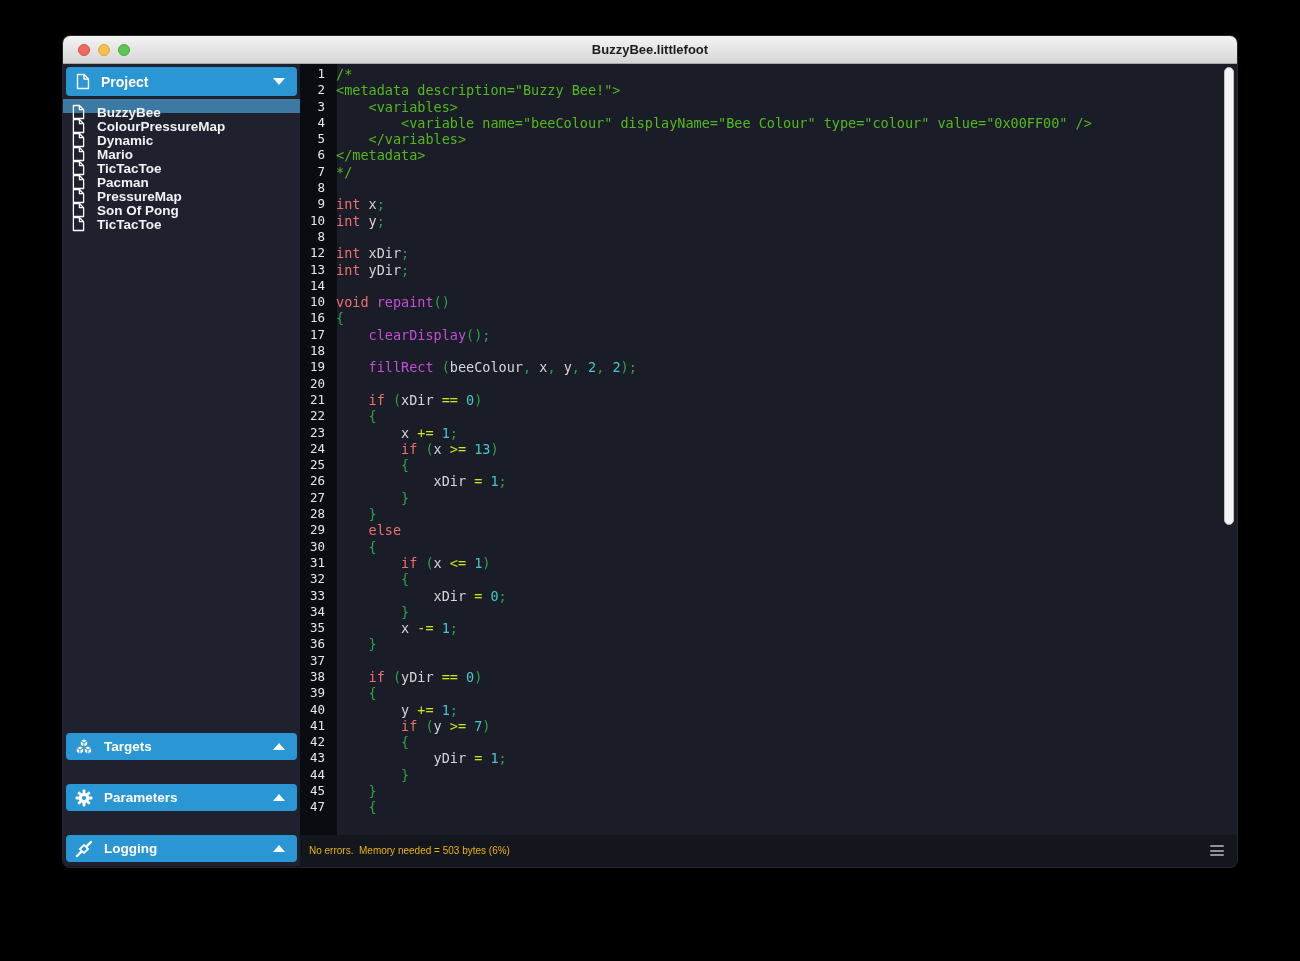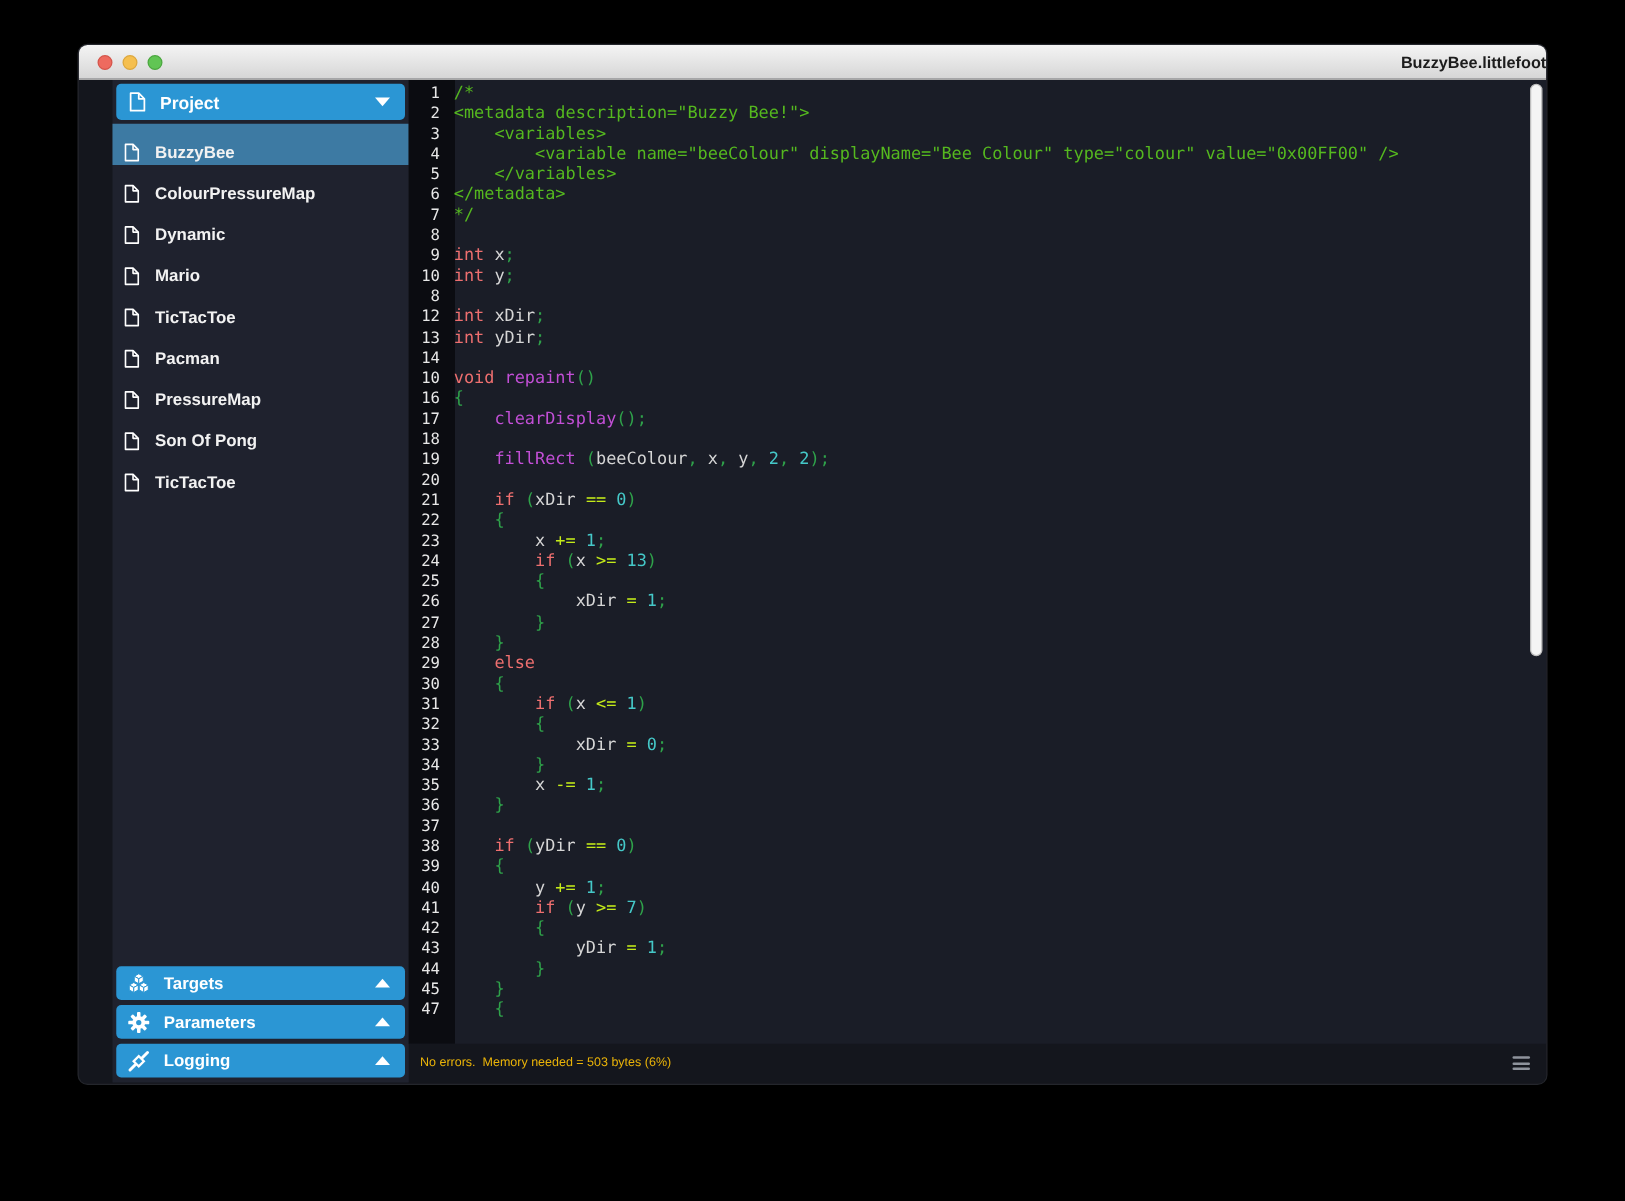--- a/index.html
+++ b/index.html
@@ -13,45 +13,45 @@
   
   .titlebar { position:relative; height:28px;
               background:linear-gradient(#f4f4f4,#d6d6d6);
               border-bottom:1px solid #a8a8a8; }
   .traffic { position:absolute; left:15px; top:8px; display:flex; gap:8px; }
   .light { width:12px; height:12px; border-radius:50%; }
   .light.red    { background:#ee6a5f; border:1px solid #d5544a; }
   .light.yellow { background:#f5bf4f; border:1px solid #dda73c; }
   .light.green  { background:#61c554; border:1px solid #4aa73e; }
   .title { position:absolute; left:0; right:0; top:0; height:28px; line-height:28px;
-           text-align:right; font-size:13px; font-weight:700; color:#1c1c1c; }
-
-  
-  .content { display:flex; height:802px;margin-left:27px; }
+           text-align:center; font-size:13px; font-weight:700; color:#1c1c1c; }
+
+  
+  .content { display:flex; height:802px; }
   .sidebar { position:relative; width:237px; background:#1f222e; flex:none; }
   .main    { flex:1; display:flex; flex-direction:column; min-width:0; }
 
   
   .proj-header { margin:3px; height:29px; background:#2b96d4; border-radius:4px;
                  display:flex; align-items:center; padding:0 12px 0 10px; gap:11px;
                  color:#fff; font-weight:700; font-size:14px; cursor:default; }
   .tri-down { width:0; height:0; margin-left:auto;
               border-left:6px solid transparent; border-right:6px solid transparent;
               border-top:7px solid #fff; }
   .tri-up   { width:0; height:0; margin-left:auto;
               border-left:6px solid transparent; border-right:6px solid transparent;
               border-bottom:7px solid #fff; }
   .file-list { margin-top:2px; }
-  .file-item { height:33px; display:flex; align-items:center; gap:12px;
+  .file-item { height:14px; display:flex; align-items:center; gap:12px;
                padding:12px 8px 0 9px; color:#f2f2f2; font-weight:700; font-size:13.5px; }
   .file-item.selected { background:#3d7aa3; }
   .doc-icon { flex:none; display:block; }
 
   .panel-stack { position:absolute; left:3px; right:3px; bottom:4px;
-                 display:flex; flex-direction:column; gap:4px; }
+                 display:flex; flex-direction:column; gap:24px; }
   .panel-header { height:27px; background:#2b96d4; border-radius:4px;
                   display:flex; align-items:center; gap:11px; padding:0 12px 0 9px;
                   color:#fff; font-weight:700; font-size:13.5px; }
 
   
   .editor { position:relative; flex:1; background:#1a1d27; overflow:hidden;
             background-image:linear-gradient(to right,#0b0c11 0,#0b0c11 37px,rgba(0,0,0,0) 37px); }
   .code-lines { padding-top:2px; font-family:"DejaVu Sans Mono", monospace;
                 font-size:13.5px; }
   .code-line { display:flex; height:16.3px; line-height:16.3px; white-space:pre; }

